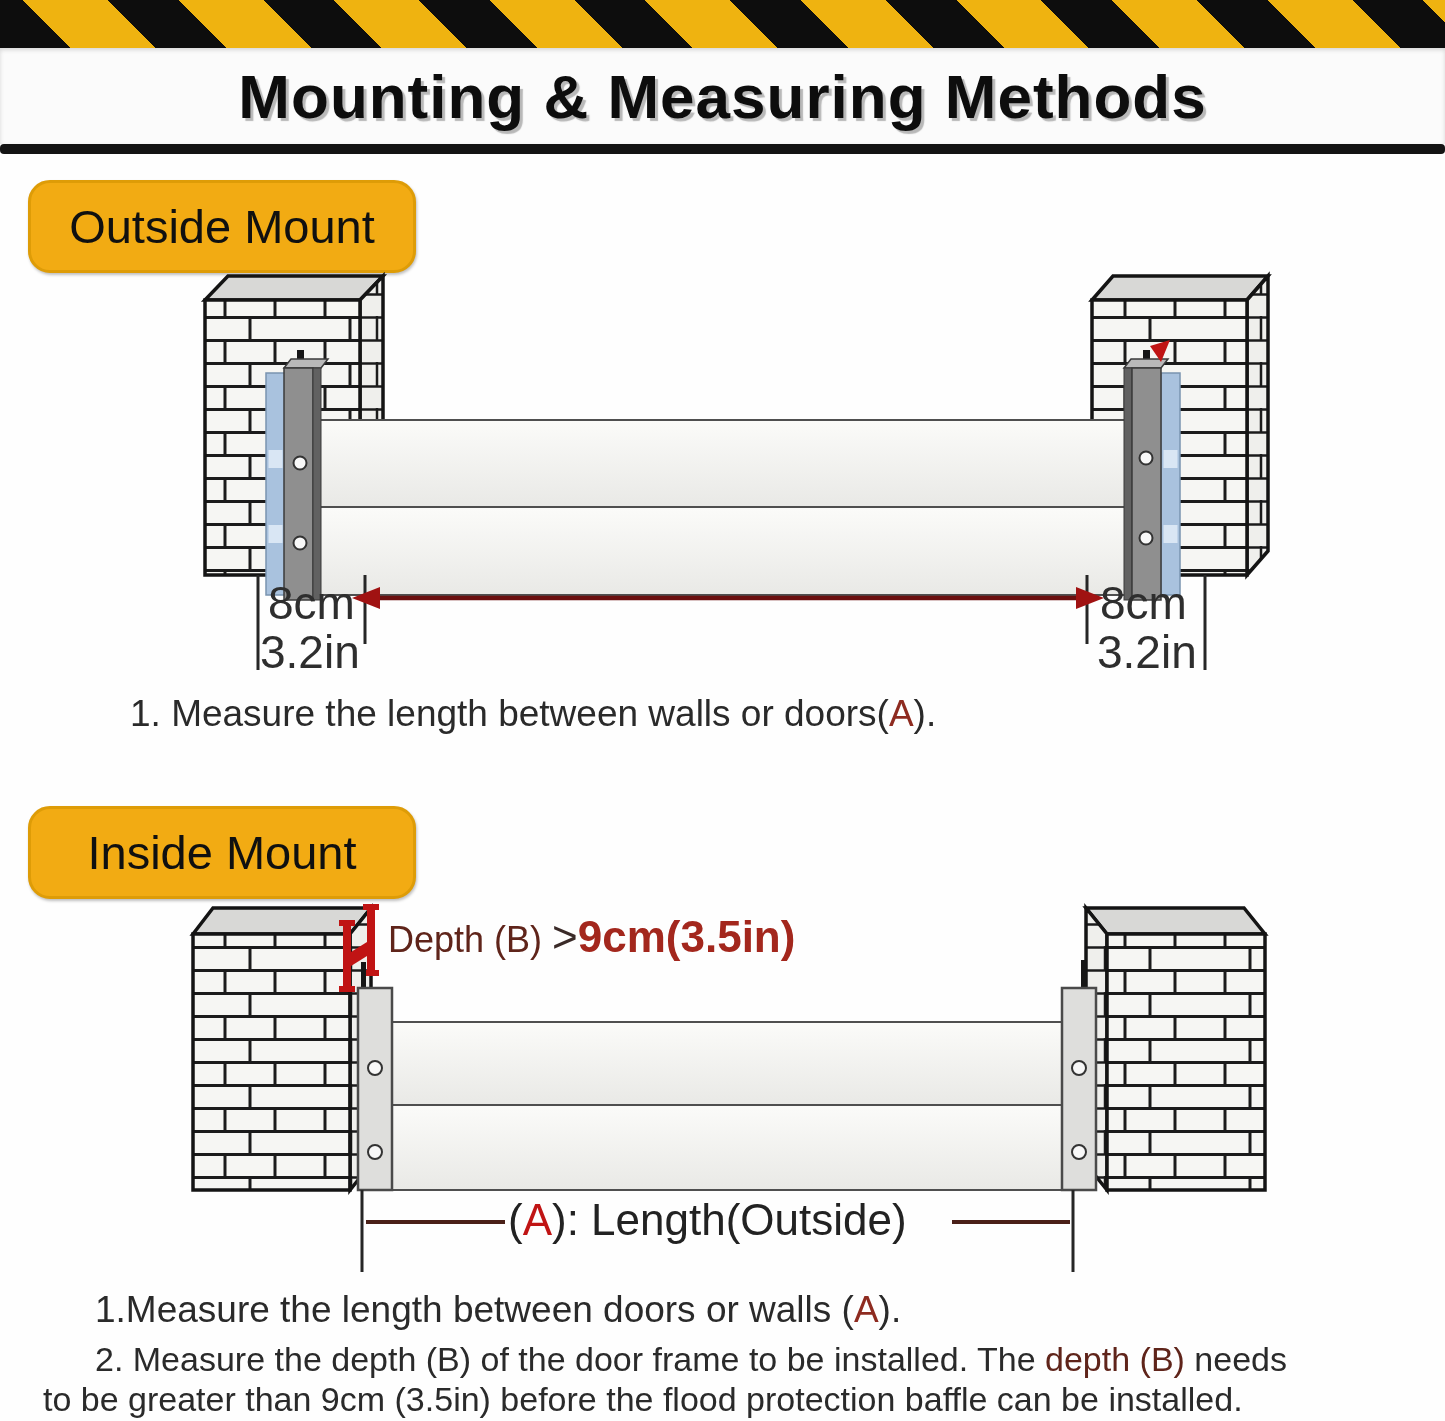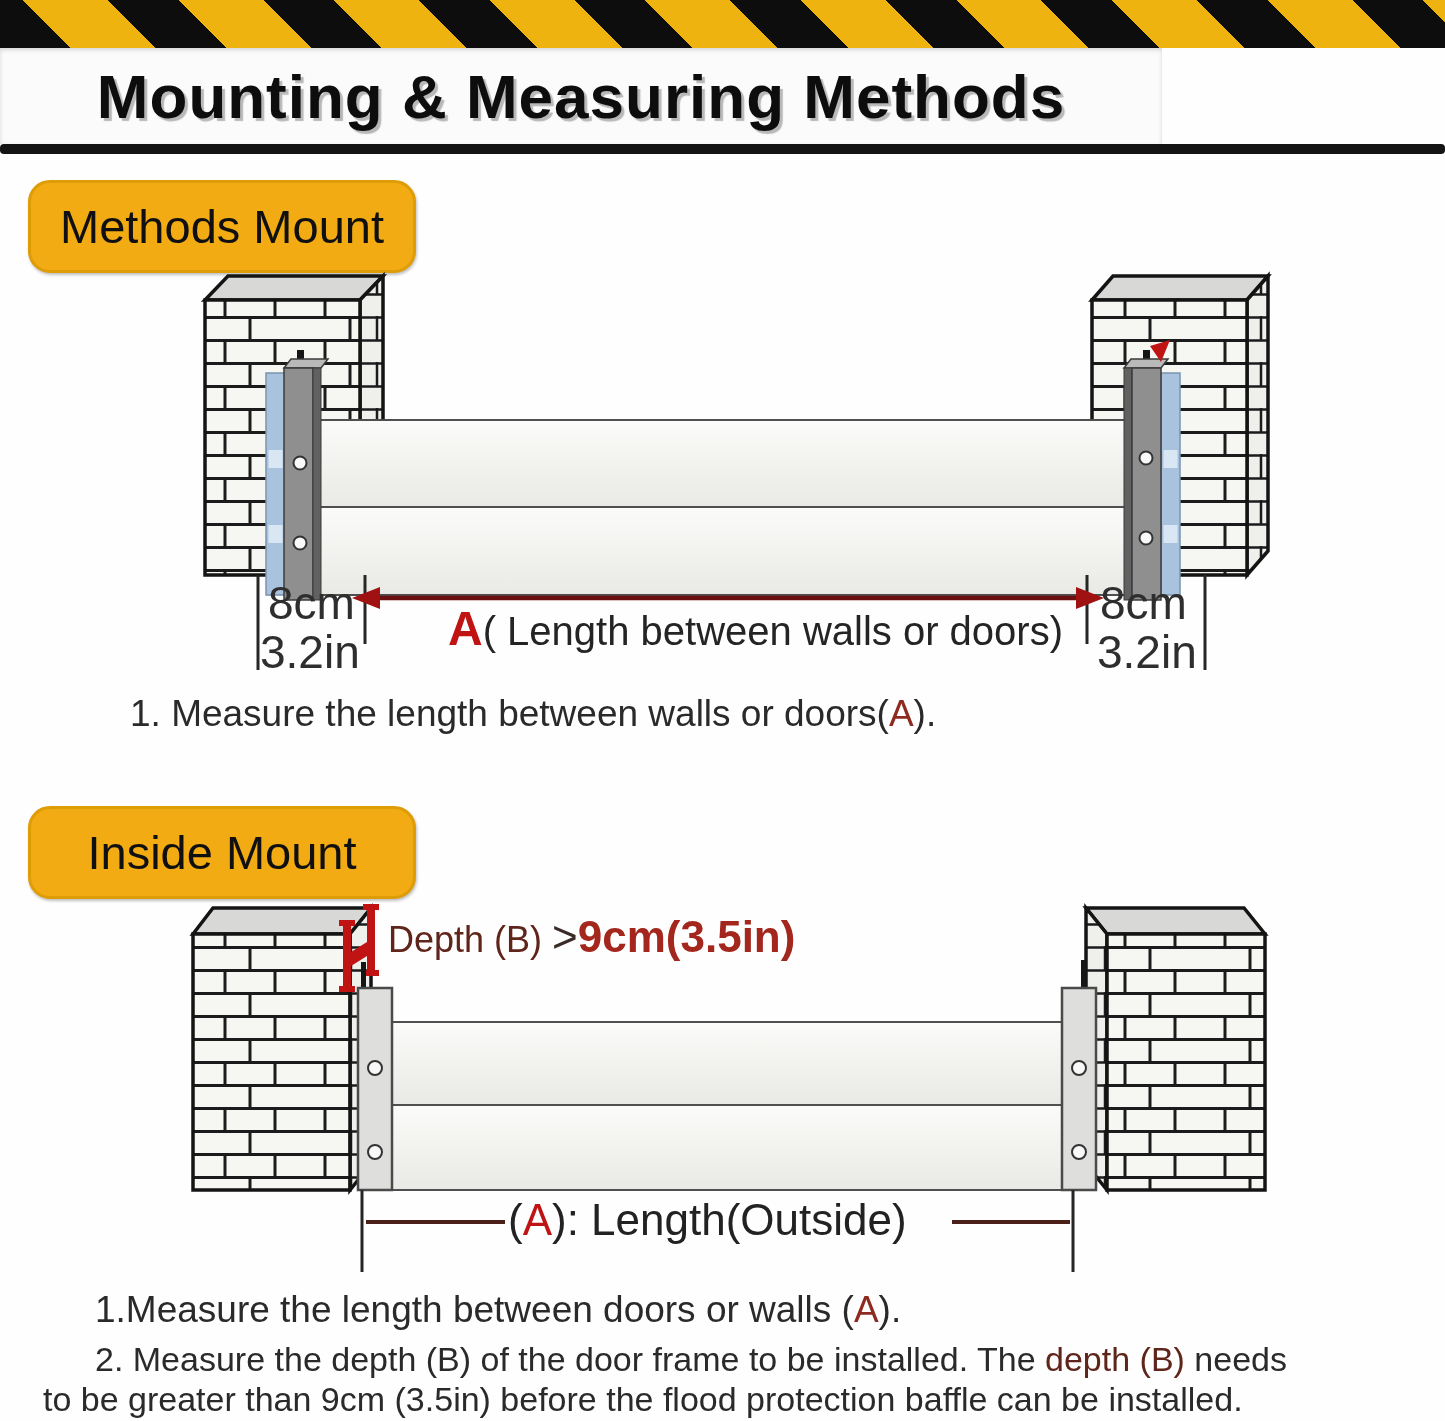--- a/index.html
+++ b/index.html
@@ -6,21 +6,21 @@
     --hazard-yellow:#EFB310; --badge-yellow:#F2AB13; --badge-border:#DE9C07;
     --accent-red:#C01414; --value-maroon:#8E2B20; --dim-maroon:#6B0F0F;
     --depth-maroon:#5F241A; --depth-value:#A3271D; --text-dark:#2A2A2A;
   }
   html,body{margin:0;padding:0;background:#ffffff;}
   #sheet{position:relative;width:1445px;height:1421px;background:#fefefe;overflow:hidden;
          font-family:"Liberation Sans","DejaVu Sans",sans-serif;color:var(--text-dark);}
   
   .hazard{position:absolute;left:0;top:0;width:1445px;height:48px;
           background:repeating-linear-gradient(45deg,#0d0d0d 0 50px,var(--hazard-yellow) 50px 110px);}
-  .titlebar{position:absolute;left:0;top:48px;width:1162px;height:96px;background:#fbfbfb;
+  .titlebar{position:absolute;left:0;top:48px;width:1445px;height:96px;background:#fbfbfb;
             display:flex;align-items:center;justify-content:center;
             box-shadow:0 2px 4px rgba(0,0,0,.15) inset;}
   .title{font-size:62px;font-weight:bold;color:#0d0d0d;letter-spacing:1px;
          text-shadow:3px 3px 1px rgba(130,130,130,.55);}
   .header-divider{position:absolute;left:0;top:144px;width:1445px;height:10px;background:#141414;border-radius:4px;}
   
   .badge{position:absolute;left:28px;width:382px;height:87px;background:var(--badge-yellow);
          border:3px solid var(--badge-border);border-radius:22px;display:flex;align-items:center;justify-content:center;
          font-size:47px;color:#101010;box-shadow:1px 2px 3px rgba(0,0,0,.25);}
   #badge-outside{top:180px;} #badge-inside{top:806px;}
@@ -72,21 +72,21 @@
 
 <div id="sheet">
 
   <div class="hazard"></div>
   <div class="titlebar">
     <div class="title">Mounting &amp; Measuring Methods</div>
   </div>
   <div class="header-divider"></div>
 
   <div class="badge" id="badge-outside">
-    <span>Methods Mount</span>
+    <span>Outside Mount</span>
   </div>
 
   <svg id="diag1" class="diagram" viewBox="0 0 1445 410">
     <defs>
       <pattern id="bricksA" width="100" height="46" patternUnits="userSpaceOnUse">
         <rect width="100" height="46" fill="#f6f6f3"></rect>
         <g stroke="#1b1b1b" stroke-width="3" fill="none">
           <line x1="0" y1="1.5" x2="100" y2="1.5"></line>
             <line x1="0" y1="24.5" x2="100" y2="24.5"></line>
           <line x1="50" y1="0" x2="50" y2="24"></line>
@@ -162,23 +162,20 @@
     </g>
     <g>
       <line class="dimline" x1="378" y1="328" x2="1078" y2="328"></line>
       <polygon class="arrowhead" points="352,328 380,317 380,339"></polygon>
       <polygon class="arrowhead" points="1104,328 1076,317 1076,339"></polygon>
     </g>
   </svg>
 
   <div class="lbl dim-num" id="lbl-8cm-left">8cm</div>
   <div class="lbl dim-num" id="lbl-32in-left">3.2in</div>
-  <div class="lbl" id="lbl-span">
-    <span class="big-a">A</span><span>( Length between walls or doors)</span>
-  </div>
   <div class="lbl dim-num" id="lbl-8cm-right">8cm</div>
   <div class="lbl dim-num" id="lbl-32in-right">3.2in</div>
 
   <div class="step fs37" id="out-step1">
     <span>1. Measure the length between walls or doors(</span><span class="em-maroon">A</span><span>).</span>
   </div>
 
   <div class="badge" id="badge-inside">
     <span>Inside Mount</span>
   </div>

